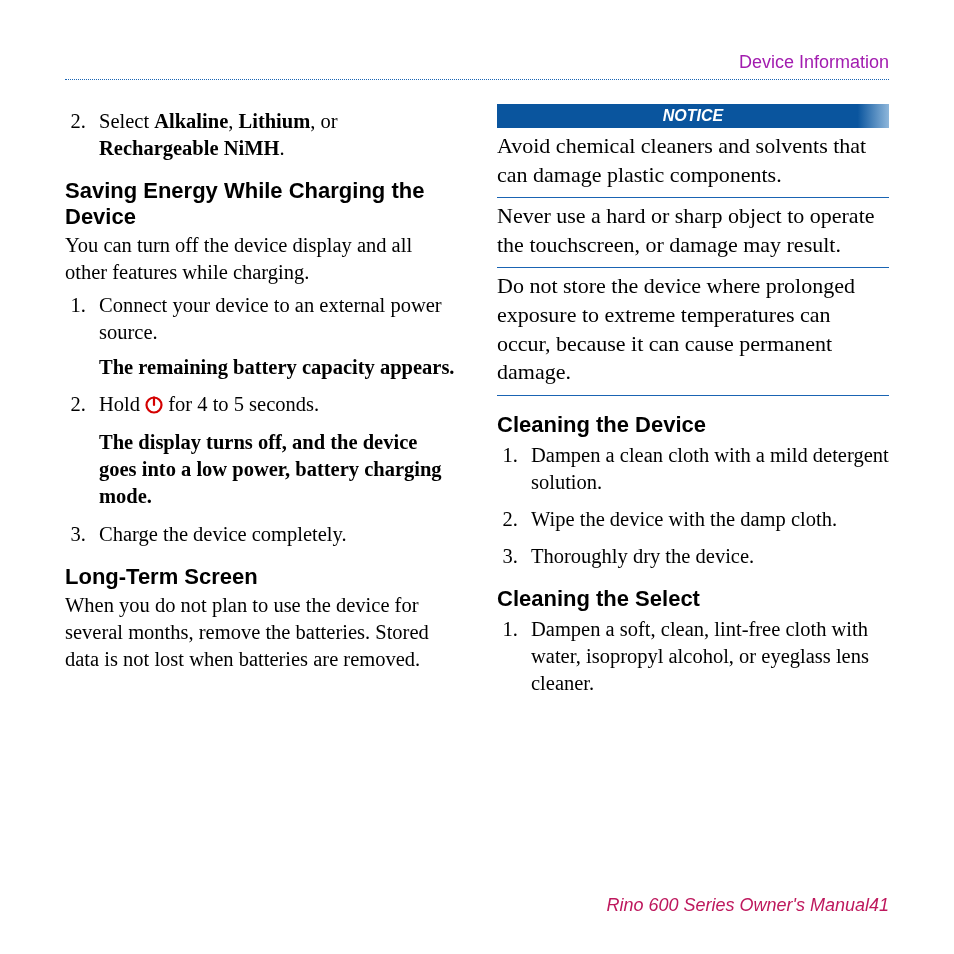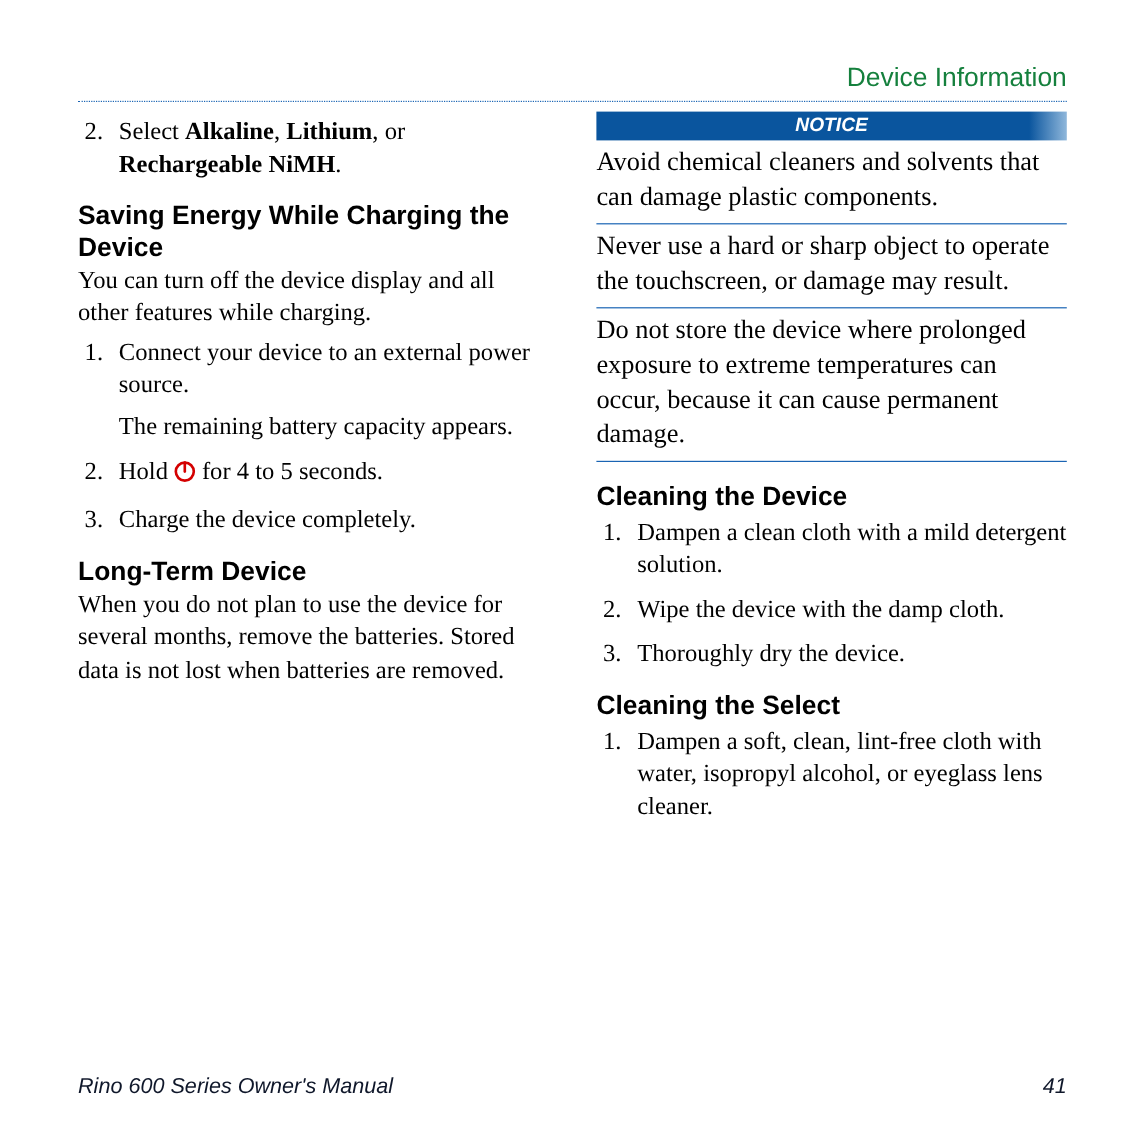--- a/index.html
+++ b/index.html
@@ -12,49 +12,50 @@
   .page {
     width: 954px;
     height: 954px;
     box-sizing: border-box;
     padding: 52px 65px 40px 65px;
     position: relative;
   }
   .header {
     text-align: right;
     font-family: Arial, Helvetica, sans-serif;
-    font-size: 22px;
-    color: #15803d;
+    font-size: 18px;
+    color: #a21caf;
     padding-bottom: 6px;
     border-bottom: 1px dotted #1a64b3;
   }
   .columns {
     display: flex;
     gap: 40px;
-    margin-top: 8px;
+    margin-top: 24px;
   }
   .col {
     flex: 1 1 50%;
     min-width: 0;
   }
   .body-text, ol, ol li {
     font-size: 20.5px;
     line-height: 1.32;
   }
   ol {
     padding-left: 26px;
     margin: 4px 0 10px 0;
   }
   ol > li {
     padding-left: 8px;
     margin-bottom: 10px;
   }
   ol > li > .sub {
     display: block;
     margin-top: 8px;
+    font-weight: bold;
   }
   .bold {
     font-weight: bold;
     font-family: "Times New Roman", Times, serif;
   }
   h3.sub-head {
     font-family: Arial, Helvetica, sans-serif;
     font-weight: bold;
     font-size: 22px;
     margin: 16px 0 2px 0;
@@ -91,23 +92,23 @@
     vertical-align: -3px;
   }
   .footer {
     position: absolute;
     left: 65px;
     right: 65px;
     bottom: 38px;
     font-family: Arial, Helvetica, sans-serif;
     font-style: italic;
     font-size: 18px;
-    color: #0f172a;
+    color: #be185d;
     display: flex;
-    justify-content: space-between;
+    justify-content: flex-end;
   }
   .para {
     margin: 2px 0 6px 0;
   }
 </style>
 </head>
 <body>
 
 <div class="page">
 
@@ -131,27 +132,28 @@
           <span>Connect your device to an external power source.</span>
           <span class="sub">The remaining battery capacity appears.</span>
         </li>
         <li>
           <span>Hold </span><span class="power-icon">
             <svg width="18" height="18" viewBox="0 0 18 18">
               <circle cx="9" cy="9" r="7.5" fill="none" stroke="#d40000" stroke-width="2.2"></circle>
               <line x1="9" y1="1.5" x2="9" y2="9" stroke="#d40000" stroke-width="2.2" stroke-linecap="round"></line>
             </svg>
           </span><span> for 4 to 5 seconds.</span>
+          <span class="sub">The display turns off, and the device goes into a low power, battery charging mode.</span>
         </li>
         <li>
           <span>Charge the device completely.</span>
         </li>
       </ol>
 
-      <h3 class="sub-head">Long-Term Device</h3>
+      <h3 class="sub-head">Long-Term Screen</h3>
       <div class="body-text para">When you do not plan to use the device for several months, remove the batteries. Stored data is not lost when batteries are removed.</div>
     </div>
 
     <div class="col">
 
 
       <div class="notice-bar notice-fade-right">NOTICE</div>
       <div class="notice-box">Avoid chemical cleaners and solvents that can damage plastic components.</div>
       <div class="notice-box">Never use a hard or sharp object to operate the touchscreen, or damage may result.</div>
       <div class="notice-box">Do not store the device where prolonged exposure to extreme temperatures can occur, because it can cause permanent damage.</div>

